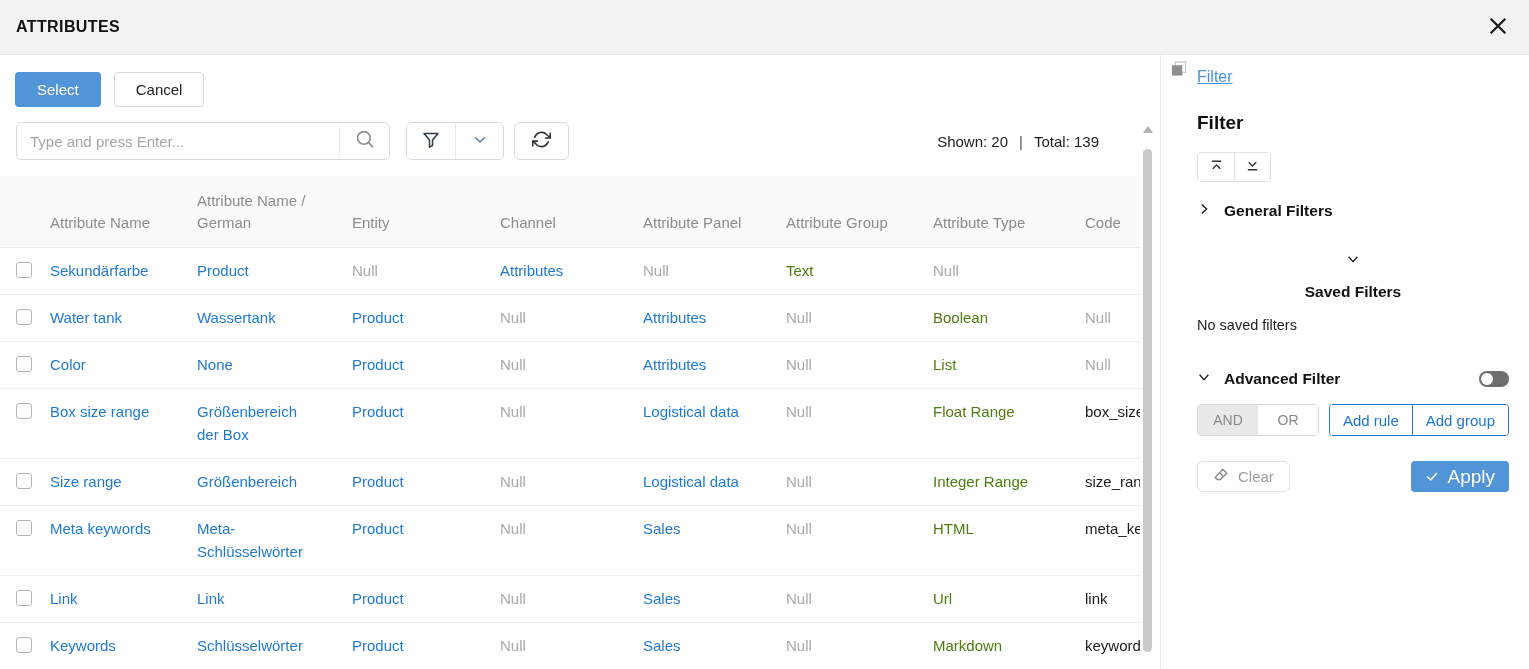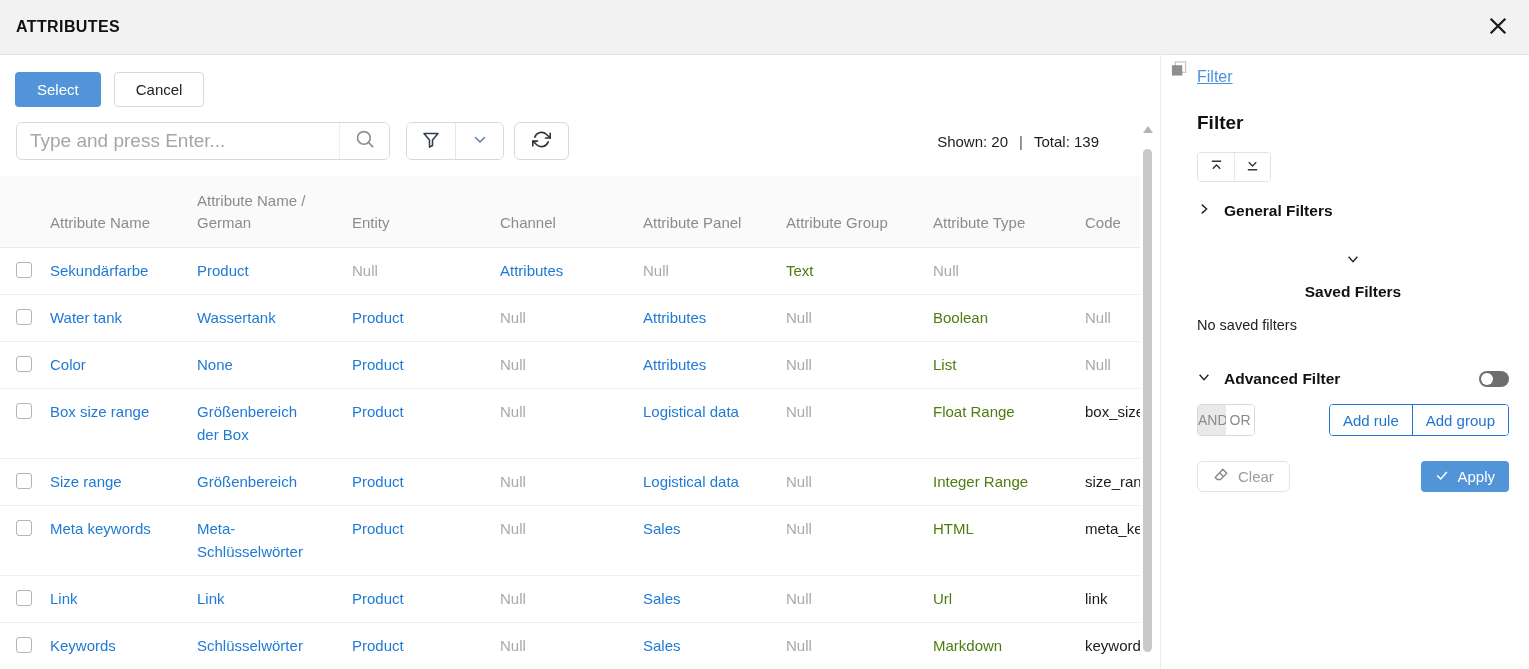--- a/index.html
+++ b/index.html
@@ -19,21 +19,21 @@
 
   .btn-row { padding:17px 15px 0; display:flex; gap:13px; }
   .btn { font-size:15px; border-radius:4px; padding:8px 21px; border:1px solid transparent;
          cursor:pointer; font-family:inherit; }
   .btn-primary { background:#5294d8; color:#fff; }
   .btn-default { background:#fff; border-color:#d9d9d9; color:#222; }
 
   .toolbar { margin:15px 16px 0; display:flex; align-items:center; position:relative; height:38px; }
   .searchbox { width:374px; height:38px; border:1px solid #d9d9d9; border-radius:6px; display:flex;
                align-items:center; overflow:hidden; background:#fff; }
-  .searchbox input { flex:1; border:0; outline:0; padding:0 13px; font-size:19px; color:#0c4a6e;
+  .searchbox input { flex:1; border:0; outline:0; padding:0 13px; font-size:15px; color:#0c4a6e;
                      font-family:inherit; min-width:0; }
   .searchbox input::placeholder { color:#a6a6a6; }
   .search-icon-wrap { width:50px; align-self:stretch; display:flex; align-items:center;
                       justify-content:center; border-left:1px solid #efefef; cursor:pointer; background:#fff; }
   .split { display:flex; margin-left:16px; border:1px solid #d9d9d9; border-radius:6px; overflow:hidden;
            height:38px; background:#fff; }
   .split button { width:48px; display:flex; align-items:center; justify-content:center; background:#fff;
                   border:0; cursor:pointer; }
   .split button + button { border-left:1px solid #e6e6e6; }
   .icon-btn { margin-left:10px; width:55px; height:38px; border:1px solid #d9d9d9; border-radius:6px;
@@ -81,34 +81,34 @@
   .sec-saved { margin-top:32px;flex-direction:column; }
   .empty-text { margin-top:16px; font-size:14.5px; color:#222; }
   .sec-advanced { margin-top:37px; justify-content:space-between; }
   .sec-advanced .left { display:flex; align-items:center; gap:13px;justify-content:flex-end; }
   .toggle { width:30px; height:16px; border-radius:8px; background:#6e6e6e; position:relative;
             cursor:pointer; flex:none; }
   .toggle .knob { position:absolute; left:2px; top:2px; width:12px; height:12px; border-radius:50%;
                   background:#fff; }
   .logic-row { margin-top:16px; display:flex; justify-content:space-between; align-items:center; }
   .and-or { display:inline-flex; border:1px solid #d9d9d9; border-radius:4px; overflow:hidden; }
-  .and-or button { width:28px; height:30px; font-size:14px; color:#8a8a8a; border:0; cursor:pointer;
+  .and-or button { width:60px; height:30px; font-size:14px; color:#8a8a8a; border:0; cursor:pointer;
                    font-family:inherit; }
   .and-btn { background:#e9e9e9; }
   .or-btn { background:#fff; border-left:1px solid #d9d9d9; }
   .addgrp { display:inline-flex; border:1px solid #2176d2; border-radius:4px; overflow:hidden; }
   .addgrp button { background:#fff; color:#2176d2; font-size:15px; padding:0 13px; border:0;
                    cursor:pointer; font-family:inherit; height:30px; }
   .addgrp button + button { border-left:1px solid #2176d2; }
   .action-row { margin-top:25px; display:flex; justify-content:space-between; align-items:center; }
   .clear-btn { display:inline-flex; align-items:center; gap:9px; border:1px solid #e4e4e4;
                border-radius:6px; background:#fff; color:#9b9b9b; font-size:15px; padding:0 15px;
                cursor:pointer; font-family:inherit; height:31px; }
   .apply-btn { display:inline-flex; align-items:center; gap:8px; background:#5294d8; border:0;
-               border-radius:4px; color:#fff; font-size:15px; padding:0 14px; cursor:pointer;
+               border-radius:4px; color:#fff; font-size:19px; padding:0 14px; cursor:pointer;
                font-family:inherit; height:31px; }
 </style>
 </head>
 <body>
 
 <div class="app">
 
   <div class="topbar">
     <span class="topbar-title">ATTRIBUTES</span>
     <button class="close-btn">

